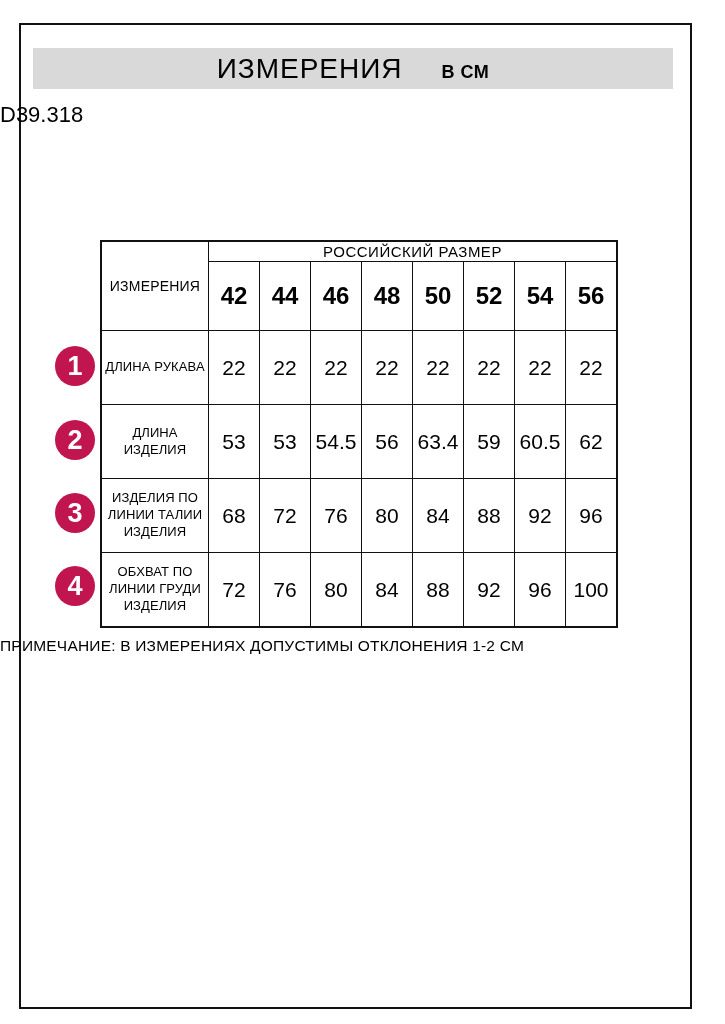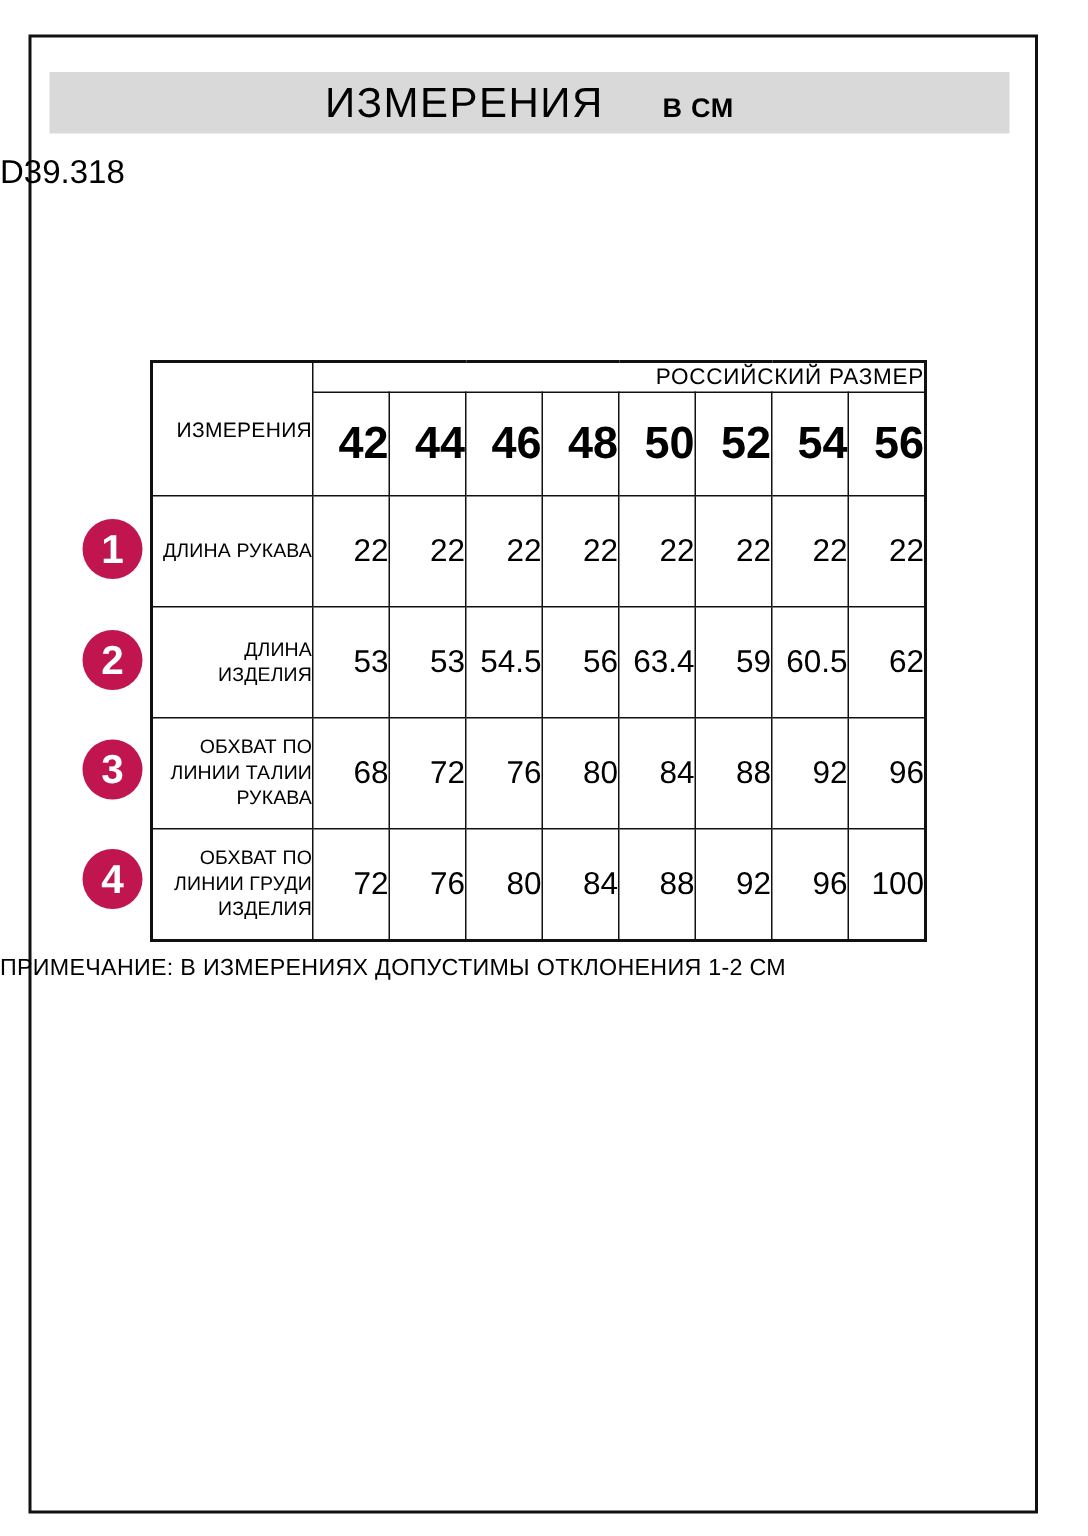--- a/index.html
+++ b/index.html
@@ -77,38 +77,38 @@
   table.size-table {
     position: absolute;
     left: 100px;
     top: 240px;
     border-collapse: collapse;
     border: 2px solid #111111;
     table-layout: fixed;
   }
   table.size-table td {
     border: 1.5px solid #111111;
-    text-align: right;
+    text-align: center;
     vertical-align: middle;
     padding: 0;
   }
   td.corner-cell {
     width: 106px;
     font-size: 14px;
     letter-spacing: 0.2px;
   }
   td.group-cell {
     height: 19px;
     font-size: 15px;
     letter-spacing: 0.5px;
   }
   td.size-cell {
     width: 50px;
     height: 68px;
-    font-size: 30px;
+    font-size: 24px;
     font-weight: bold;
   }
   tr.data-row td {
     height: 73px;
   }
   td.row-label-cell {
     font-size: 13px;
     line-height: 1.3;
     padding: 0 2px;
     letter-spacing: 0.1px;
@@ -193,21 +193,21 @@
         <td class="value-cell">53</td>
         <td class="value-cell">53</td>
         <td class="value-cell">54.5</td>
         <td class="value-cell">56</td>
         <td class="value-cell">63.4</td>
         <td class="value-cell">59</td>
         <td class="value-cell">60.5</td>
         <td class="value-cell">62</td>
       </tr>
       <tr class="data-row">
-        <td class="row-label-cell">ОБХВАТ ПО ЛИНИИ ТАЛИИ РУКАВА</td>
+        <td class="row-label-cell">ИЗДЕЛИЯ ПО ЛИНИИ ТАЛИИ ИЗДЕЛИЯ</td>
         <td class="value-cell">68</td>
         <td class="value-cell">72</td>
         <td class="value-cell">76</td>
         <td class="value-cell">80</td>
         <td class="value-cell">84</td>
         <td class="value-cell">88</td>
         <td class="value-cell">92</td>
         <td class="value-cell">96</td>
       </tr>
       <tr class="data-row">

